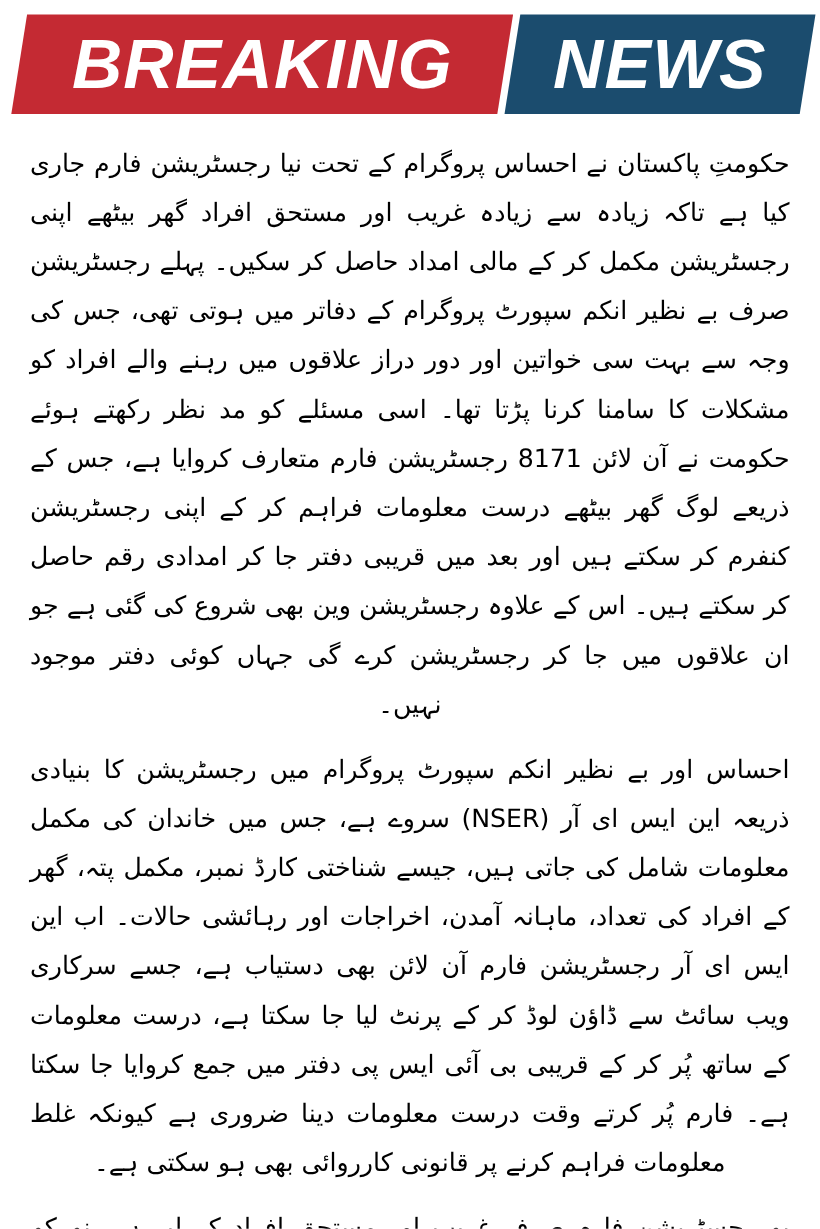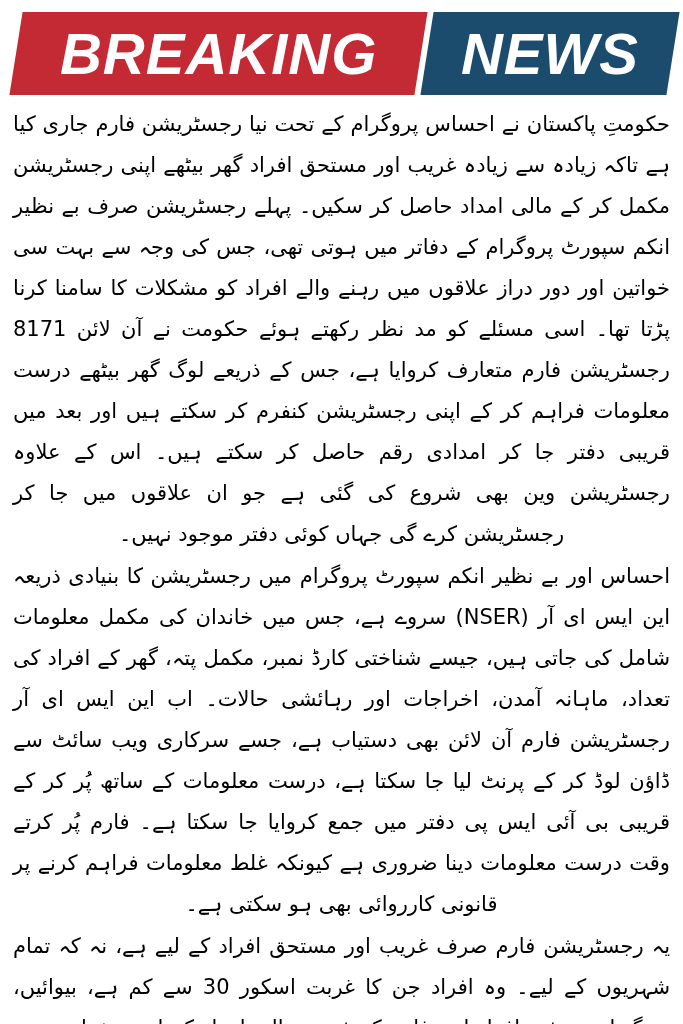--- a/index.html
+++ b/index.html
@@ -57,21 +57,21 @@
     padding: 0 12px;
     direction: rtl;
     color: #000000;
     font-family: "DejaVu Sans", "Liberation Serif", sans-serif;
     font-size: 21px;
     line-height: 41px;
     text-align: justify;
     text-align-last: center;
   }
   .article p {
-    margin: 1px;
+    margin: 13px;
   }
 </style>
 </head>
 <body style="background: rgb(255, 255, 255);">
 
 <div class="page">
 
   <header class="banner">
     <div class="panel red" style="background: rgb(196, 42, 51);">
       <span class="banner-word" style="color: rgb(255, 255, 255);">BREAKING</span>

